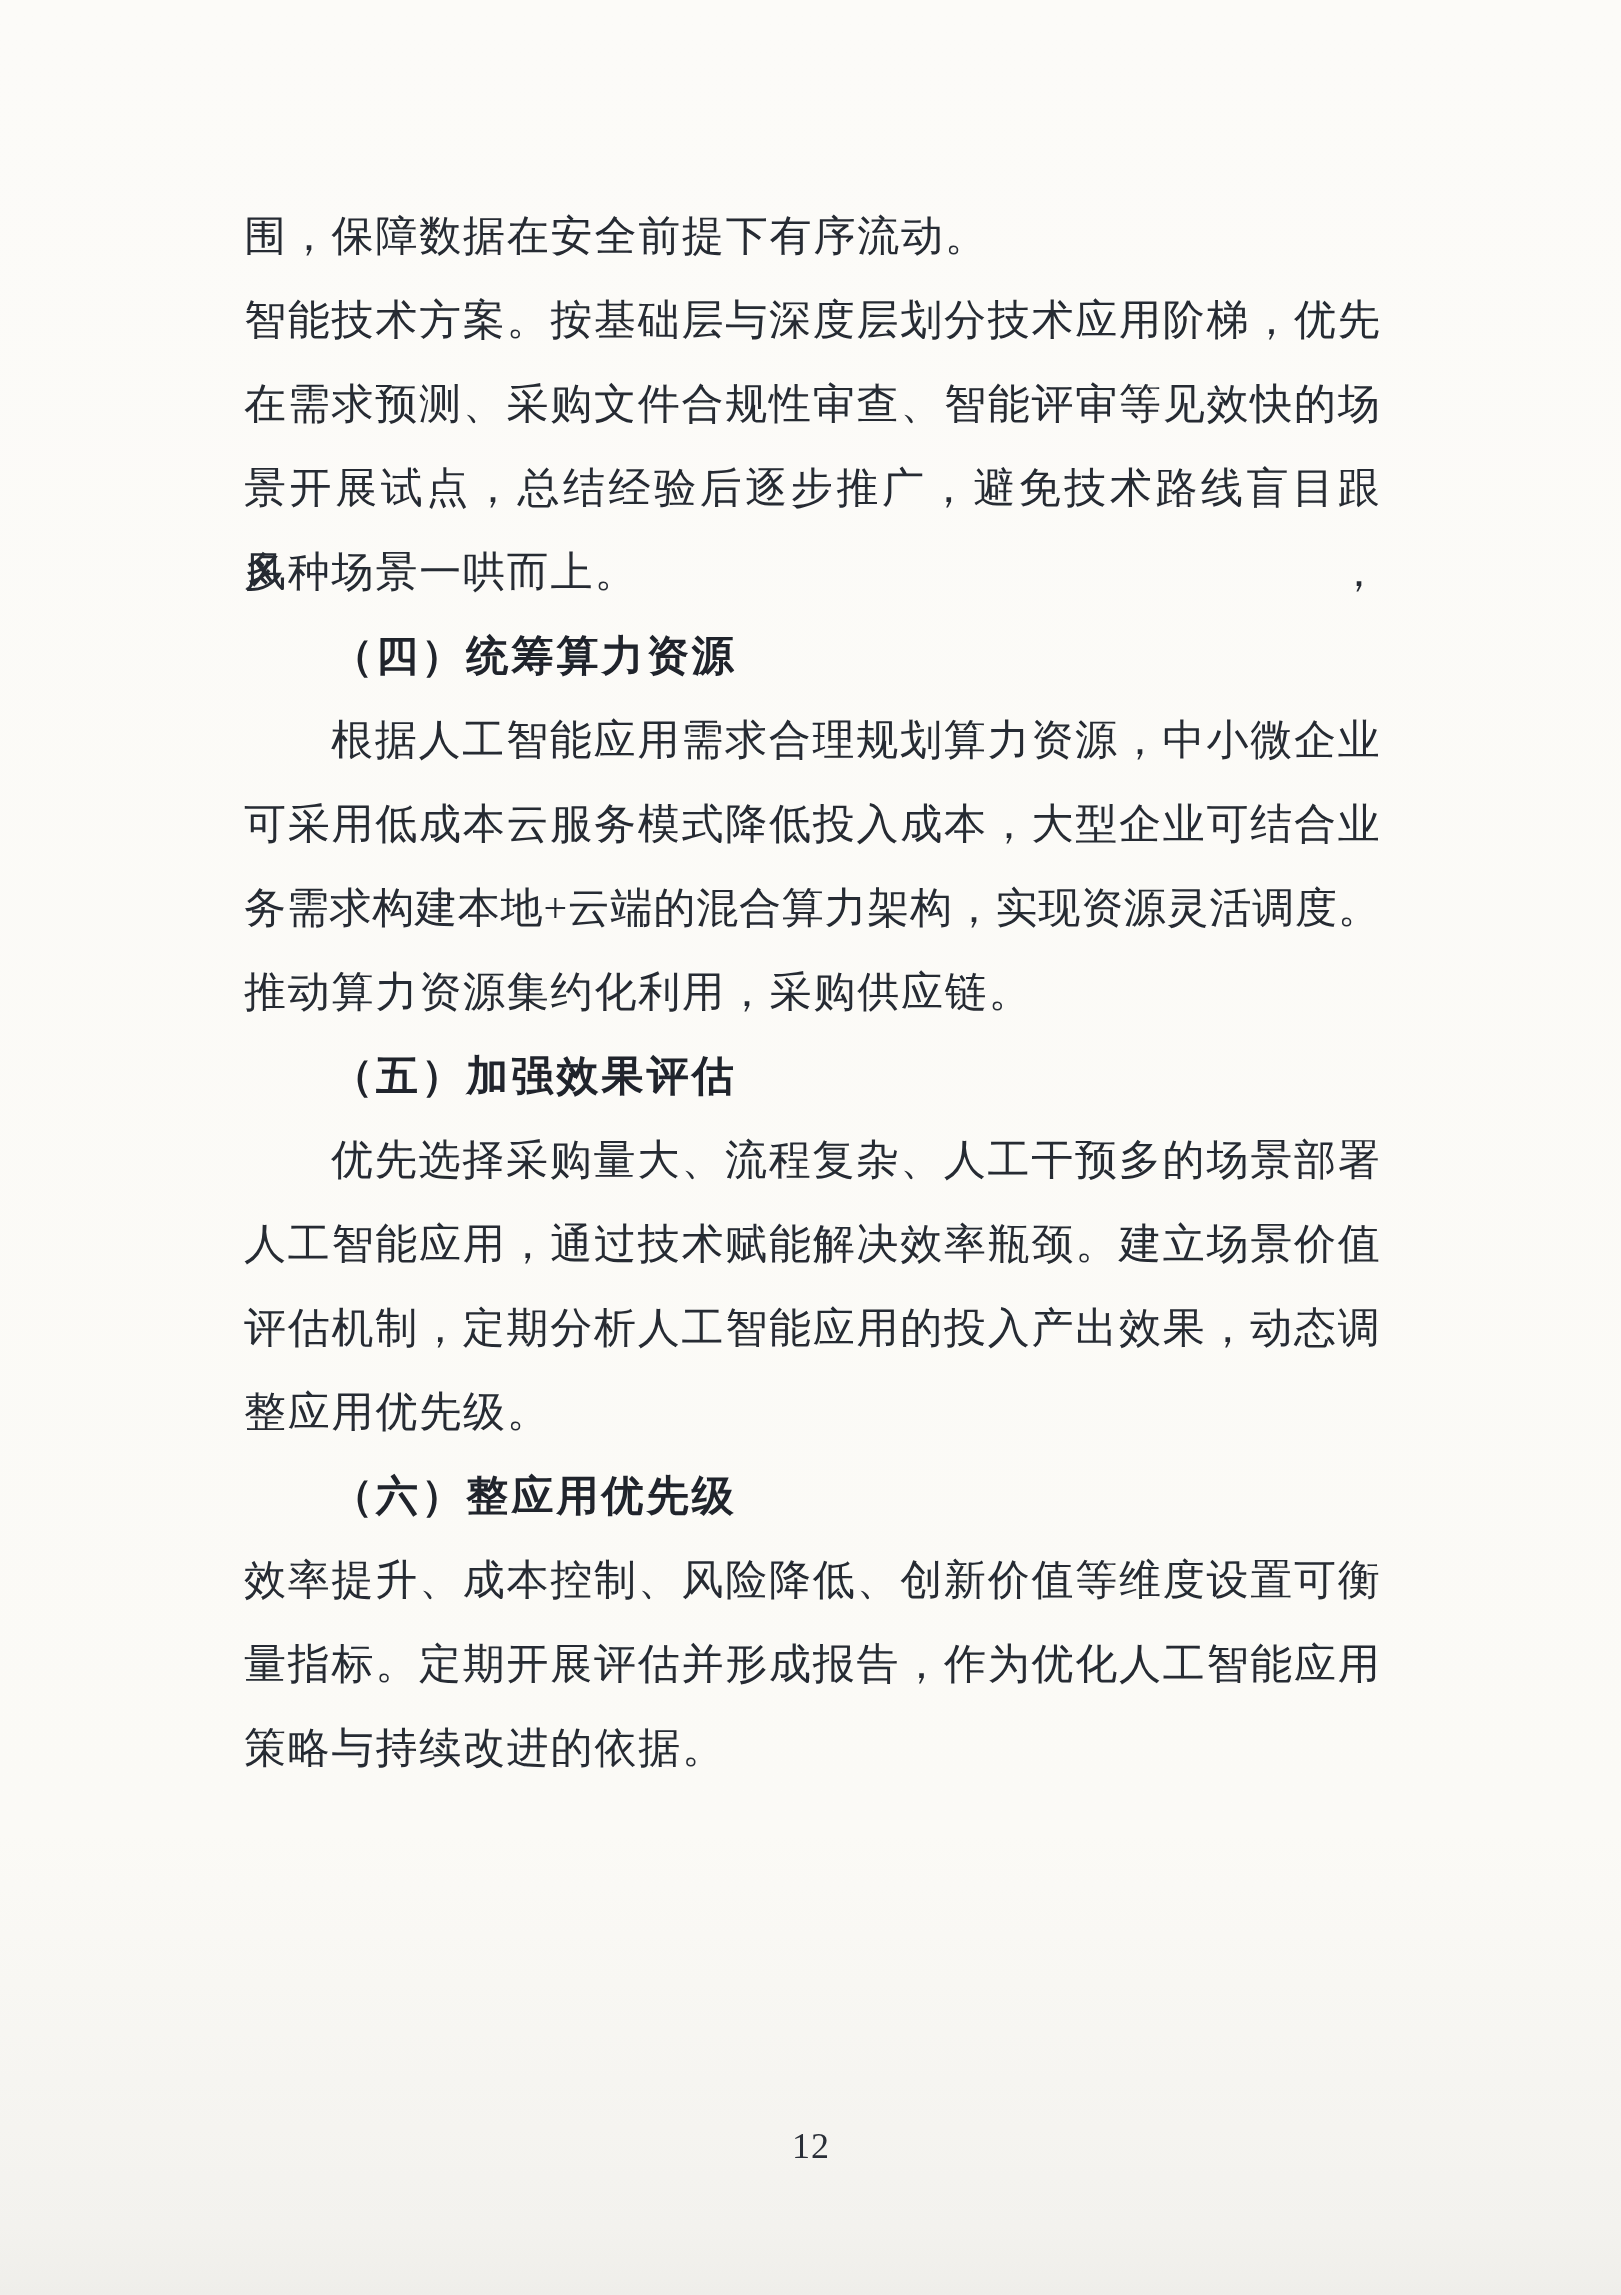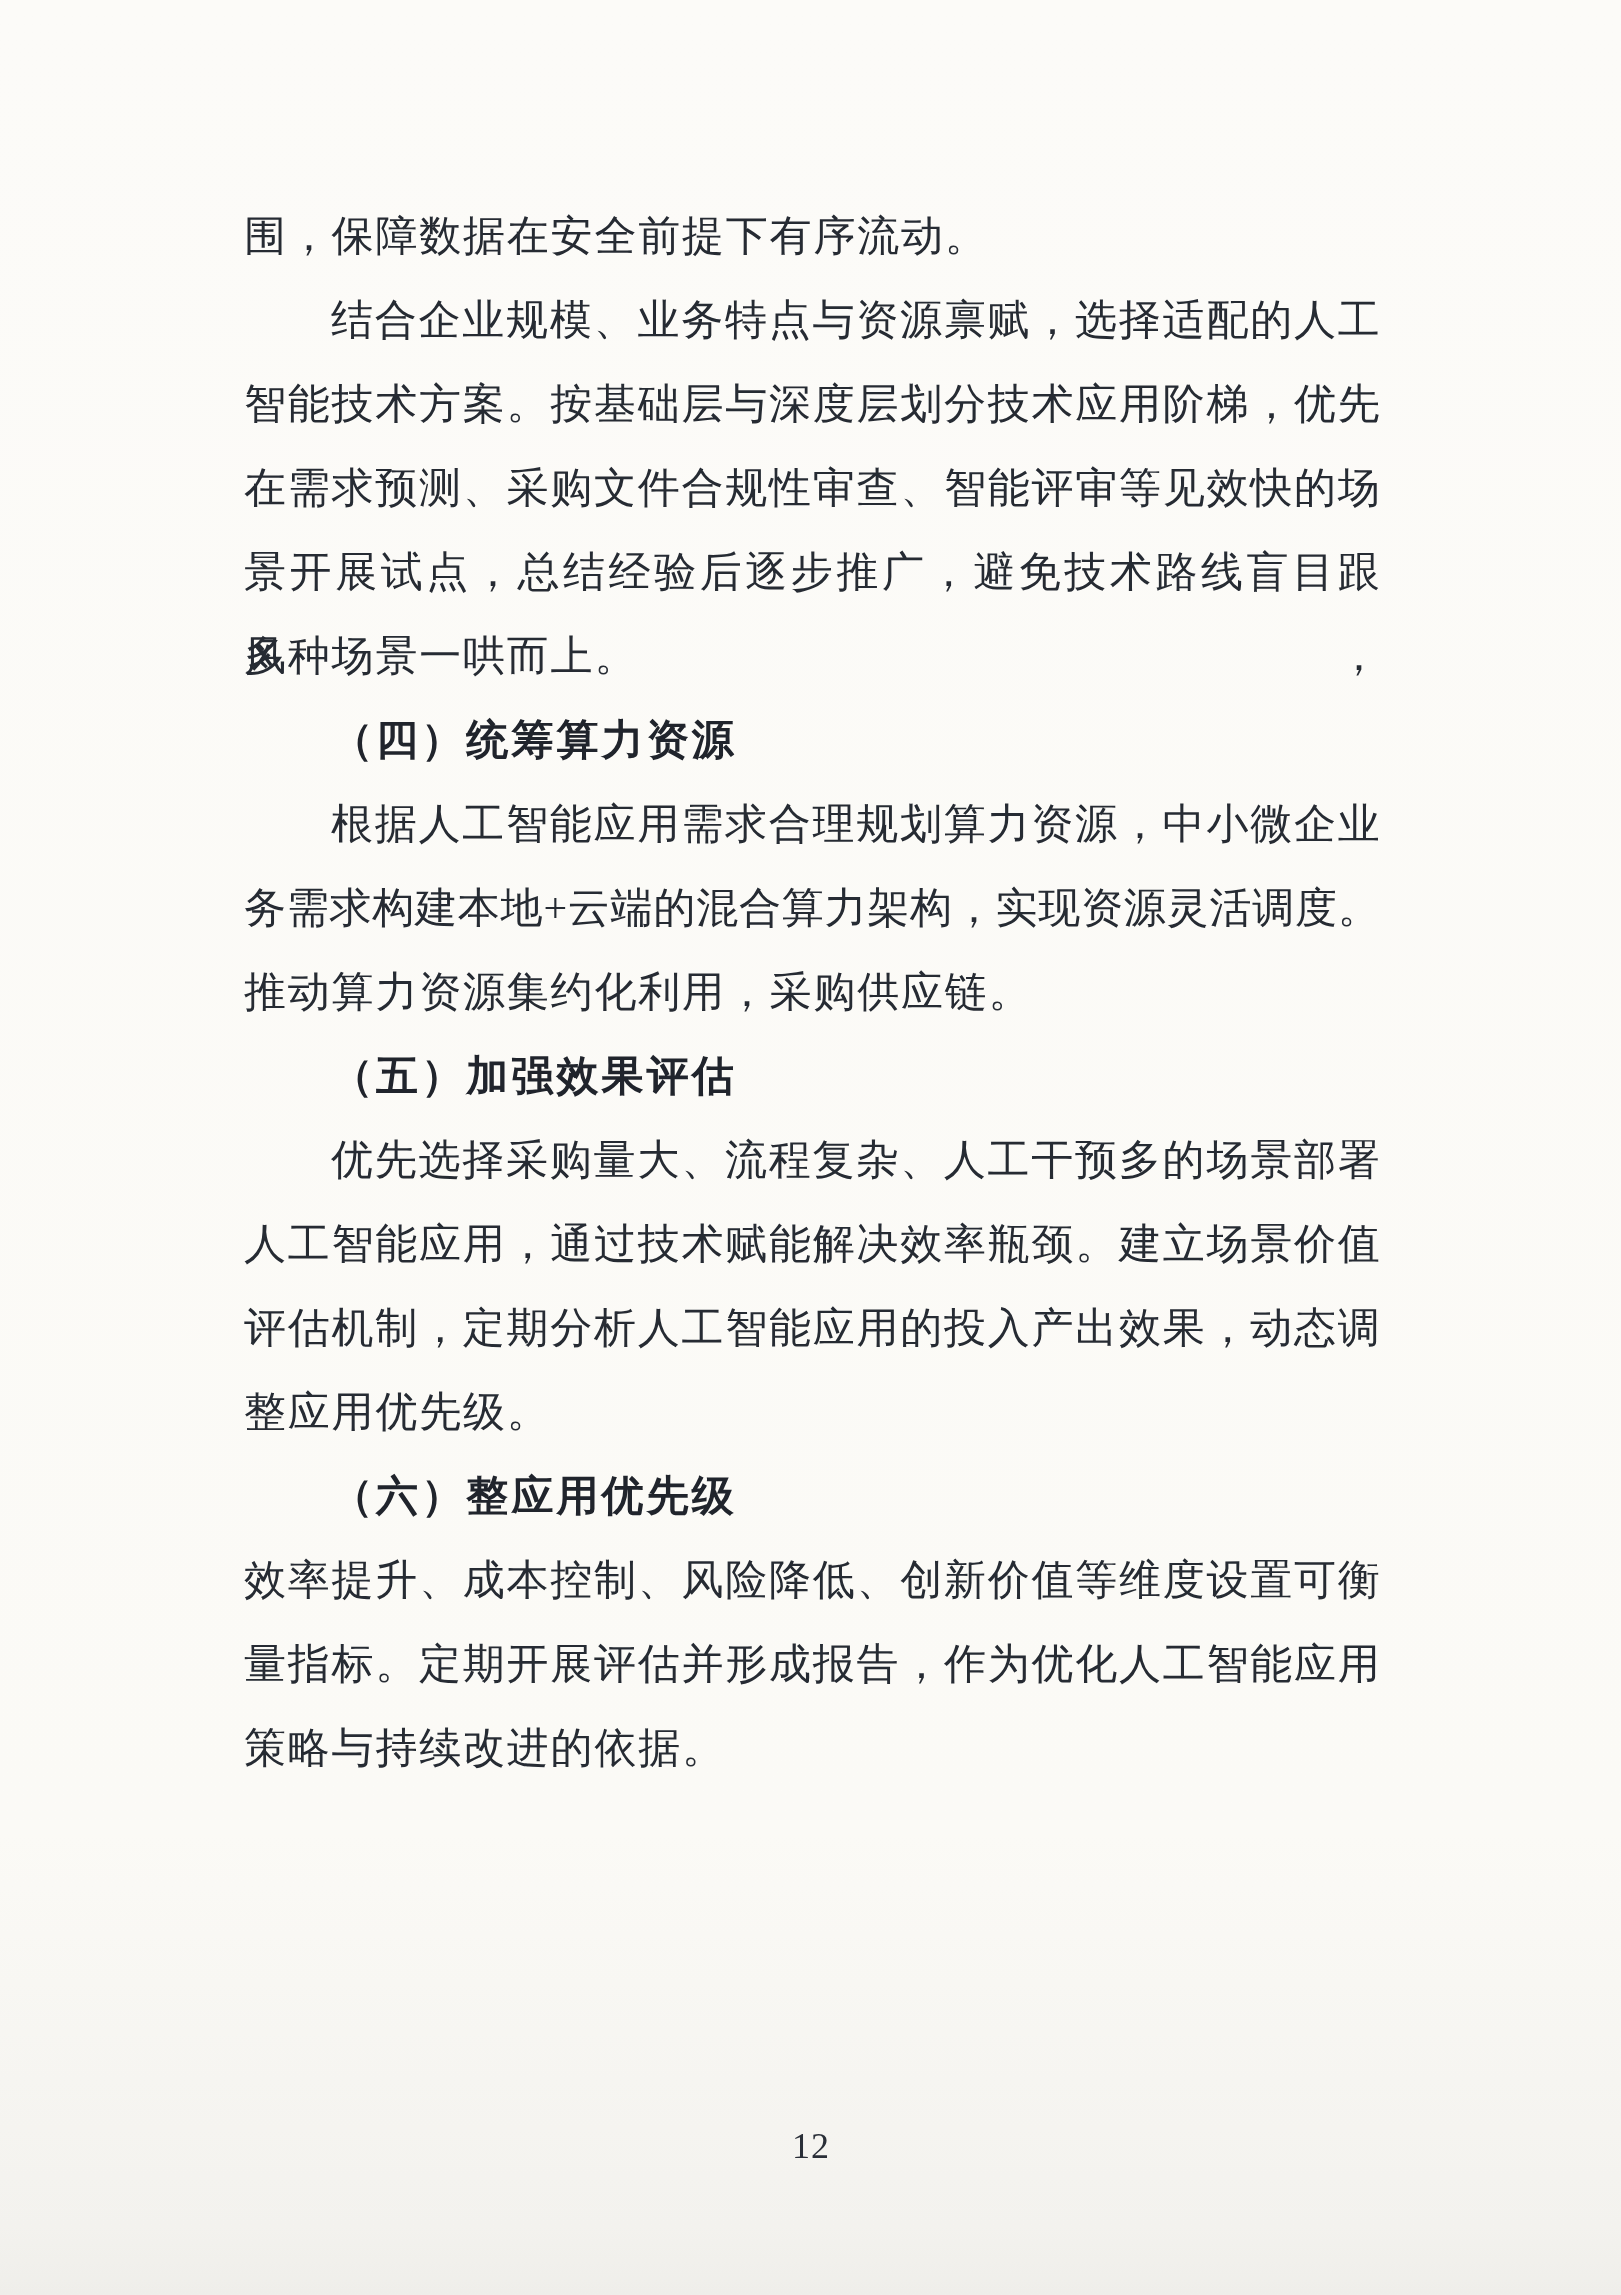--- a/index.html
+++ b/index.html
@@ -59,27 +59,27 @@
     letter-spacing: 1px;
     color: #2a2f38;
   }
 </style>
 </head>
 <body>
 
 <div class="page">
   <div class="text-block">
     <div class="line">围，保障数据在安全前提下有序流动。</div>
-    <div class="line l-just l-ind">结合企业规模、业务特点与资源禀赋，选择适配的人工</div>
     <div class="line l-just">智能技术方案。按基础层与深度层划分技术应用阶梯，优先</div>
     <div class="line l-just">在需求预测、采购文件合规性审查、智能评审等见效快的场</div>
     <div class="line l-just">景开展试点，总结经验后逐步推广，避免技术路线盲目跟风，</div>
     <div class="line">多种场景一哄而上。</div>
     <div class="line l-head">（四）统筹算力资源</div>
     <div class="line l-just l-ind">根据人工智能应用需求合理规划算力资源，中小微企业</div>
+    <div class="line l-just">可采用低成本云服务模式降低投入成本，大型企业可结合业</div>
     <div class="line l-just">务需求构建本地+云端的混合算力架构，实现资源灵活调度。</div>
     <div class="line">推动算力资源集约化利用，采购供应链。</div>
     <div class="line l-head">（五）加强效果评估</div>
     <div class="line l-just l-ind">优先选择采购量大、流程复杂、人工干预多的场景部署</div>
     <div class="line l-just">人工智能应用，通过技术赋能解决效率瓶颈。建立场景价值</div>
     <div class="line l-just">评估机制，定期分析人工智能应用的投入产出效果，动态调</div>
     <div class="line">整应用优先级。</div>
     <div class="line l-head">（六）整应用优先级</div>
     <div class="line l-just">效率提升、成本控制、风险降低、创新价值等维度设置可衡</div>
     <div class="line l-just">量指标。定期开展评估并形成报告，作为优化人工智能应用</div>

